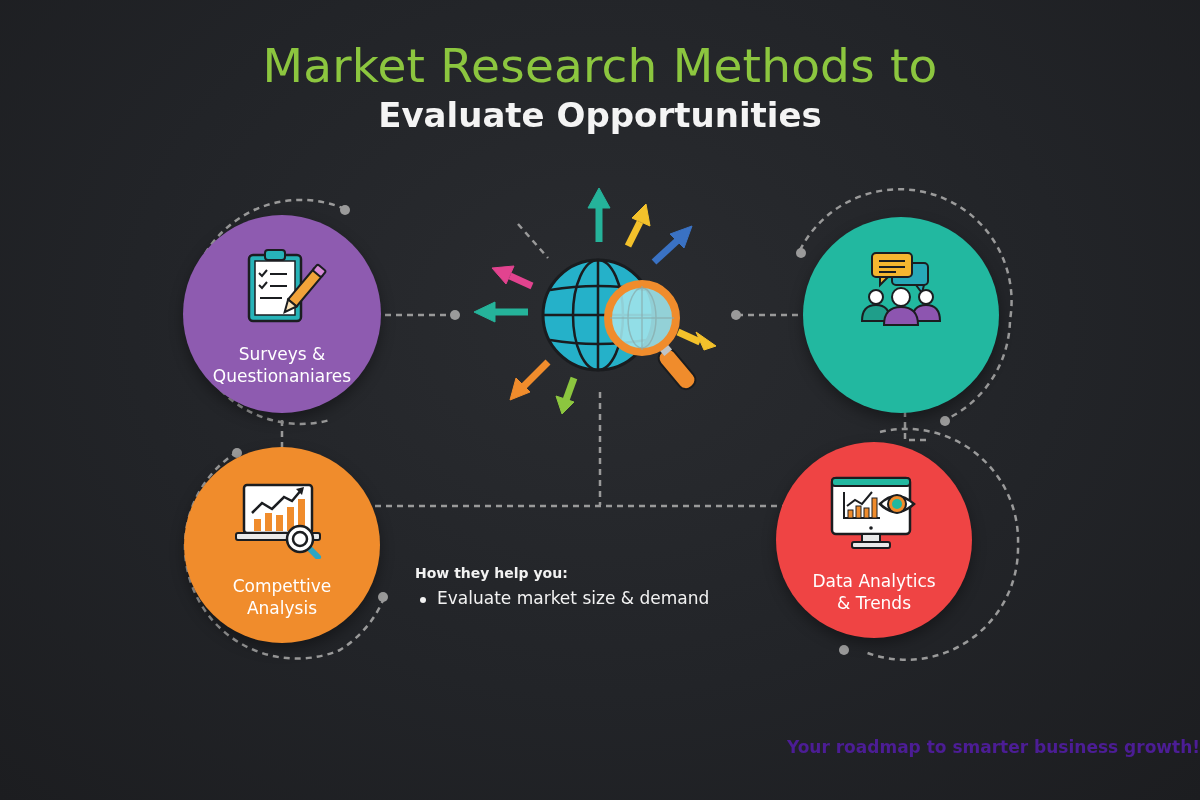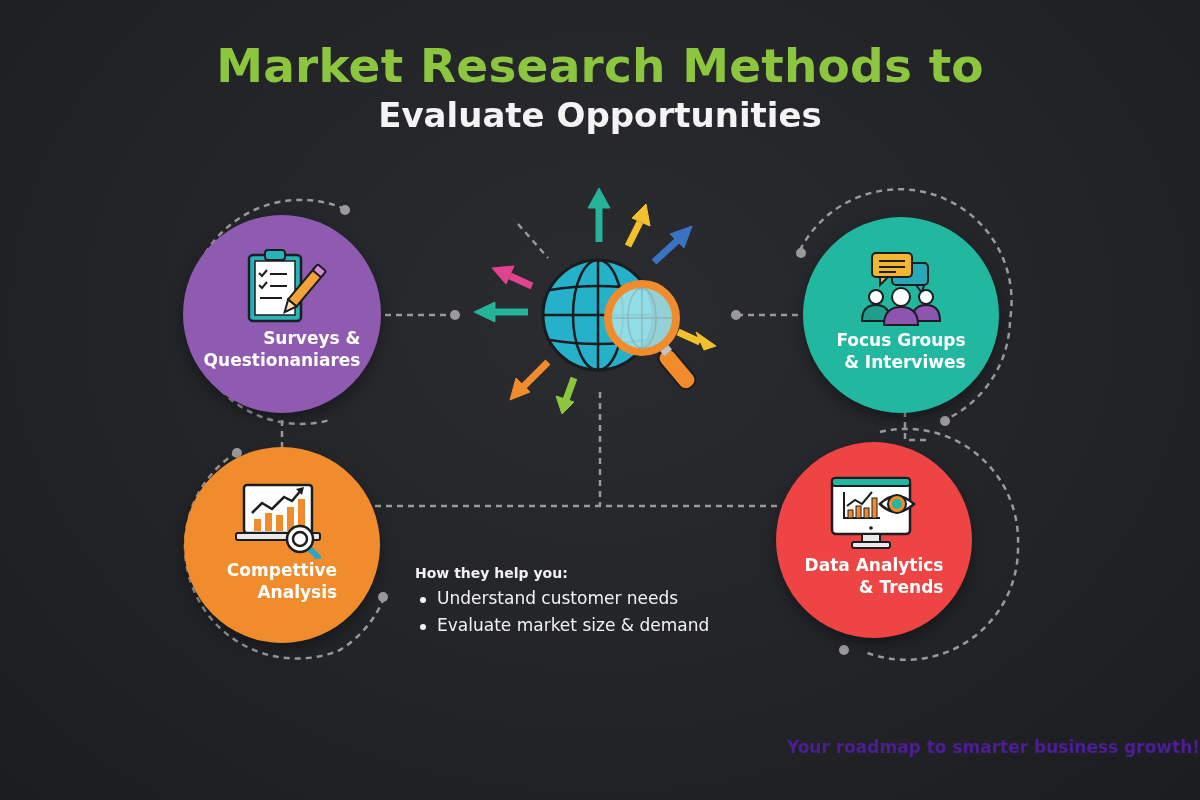--- a/index.html
+++ b/index.html
@@ -4,37 +4,37 @@
 <style>
   html, body { margin: 0; padding: 0; }
   body {
     width: 1200px; height: 800px; overflow: hidden;
     background: radial-gradient(ellipse at 50% 40%, #2a2c30 0%, #222428 55%, #1c1d20 100%);
     font-family: "DejaVu Sans", "Liberation Sans", sans-serif;
     position: relative;
   }
   .title {
     position: absolute; left: 0; width: 1200px; top: 38px;
-    text-align: center; font-weight: bold; font-size: 47px; letter-spacing: 0.2px;
+    text-align: center; font-weight: normal; font-size: 47px; letter-spacing: 0.2px;
     color: #8cc63f;
   }
   .subtitle {
     position: absolute; left: 0; width: 1200px; top: 95px;
     text-align: center; font-weight: bold; font-size: 34px; color: #f4f4f4;
   }
   svg.connectors { position: absolute; left: 0; top: 0; }
   .circle {
     position: absolute; border-radius: 50%;
     display: flex; flex-direction: column; align-items: center; justify-content: flex-start;
     box-shadow: 0 6px 14px rgba(0,0,0,0.35);
   }
   .circle .icon { margin-top: 32px; }
   .circle .label {
-    color: #ffffff; font-weight: bold; font-size: 17px; line-height: 22px;
-    text-align: right; margin-top: 0;
+    color: #ffffff; font-weight: normal; font-size: 17px; line-height: 22px;
+    text-align: center; margin-top: 16px;
   }
   .c-purple { left: 183px; top: 215px; width: 198px; height: 198px; background: #8e5bb0; }
   .c-teal   { left: 803px; top: 217px; width: 196px; height: 196px; background: #22b8a0; }
   .c-orange { left: 184px; top: 447px; width: 196px; height: 196px; background: #f08c2c; }
   .c-yellow { left: 776px; top: 442px; width: 196px; height: 196px; background: #ef4444; }
   .benefits {
     position: absolute; left: 415px; top: 565px; color: #f2f2f2;
   }
   .benefits .heading { font-weight: bold; font-size: 14px; margin-bottom: 4px; }
   .benefits ul { list-style: none; margin: 0; padding: 0; }
@@ -181,24 +181,20 @@
         <line x1="23" y1="18" x2="49" y2="18"></line>
         <line x1="23" y1="23" x2="40" y2="23"></line>
       </g>
     <path d="M6 72 Q6 56 20 56 Q34 56 34 72 Z" fill="#1f9e8a" stroke="#1b1d20" stroke-width="2"></path>
     <circle cx="20" cy="48" r="7" fill="#fff" stroke="#1b1d20" stroke-width="2"></circle>
     <path d="M56 72 Q56 56 70 56 Q84 56 84 72 Z" fill="#8d55b0" stroke="#1b1d20" stroke-width="2"></path>
     <circle cx="70" cy="48" r="7" fill="#fff" stroke="#1b1d20" stroke-width="2"></circle>
     <path d="M28 76 Q28 58 45 58 Q62 58 62 76 Z" fill="#8d55b0" stroke="#1b1d20" stroke-width="2"></path>
     <circle cx="45" cy="48" r="9" fill="#fff" stroke="#1b1d20" stroke-width="2"></circle>
   </svg>
-  <div class="label">
-    <div>Focus Groups</div>
-    <div>&amp; Interviwes</div>
-  </div>
 </div>
 
 <div class="circle c-orange">
   <svg class="icon" width="100" height="80" viewBox="0 0 100 80">
     <rect x="12" y="6" width="68" height="48" rx="3" fill="#ffffff" stroke="#1b1d20" stroke-width="2.5"></rect>
     <rect x="4" y="54" width="84" height="7" rx="2" fill="#e9e9e9" stroke="#1b1d20" stroke-width="2"></rect>
     <g fill="#f08c2c">
         <rect x="22" y="40" width="7" height="12"></rect>
         <rect x="33" y="34" width="7" height="18"></rect>
         <rect x="44" y="36" width="7" height="16"></rect>
@@ -238,18 +234,17 @@
   </svg>
   <div class="label">
     <div>Data Analytics</div>
     <div>&amp; Trends</div>
   </div>
 </div>
 
 <div class="benefits">
   <div class="heading">How they help you:</div>
   <ul>
-    <li>Understand customer needs</li>
     <li>Evaluate market size &amp; demand</li>
   </ul>
 </div>
 
 <div class="tagline">Your roadmap to smarter business growth!</div>
 
 </body></html>

